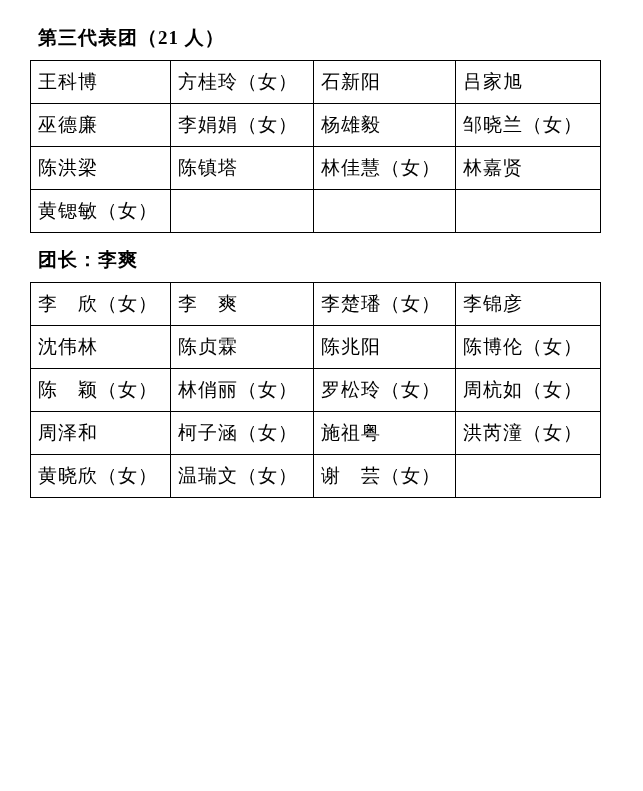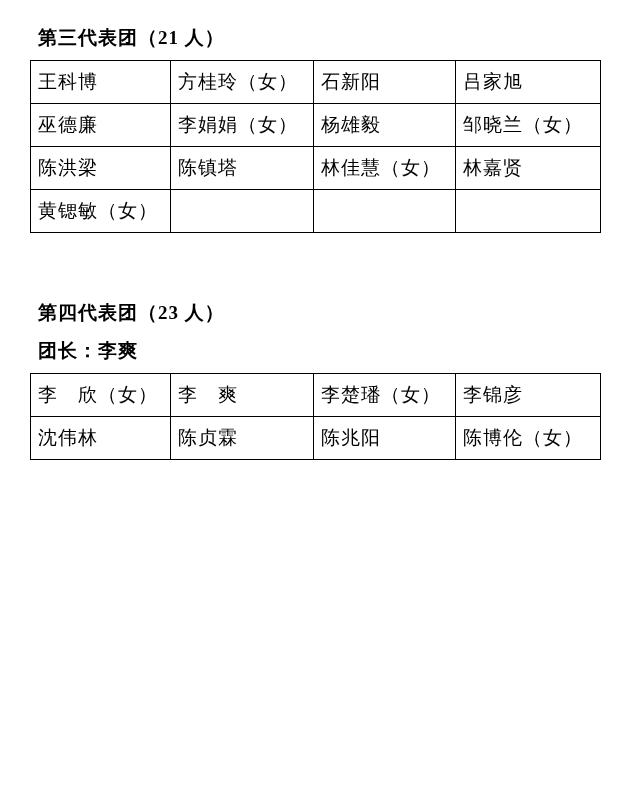--- a/index.html
+++ b/index.html
@@ -91,21 +91,20 @@
           <td>黄锶敏（女）</td>
           <td></td>
           <td></td>
           <td></td>
         </tr>
       </tbody>
     </table>
   </section>
 
   <section>
-    <h2 class="section-heading section-gap">第四代表团（23 人）</h2>
     <p class="leader-line">团长：李爽</p>
     <table class="members-table">
       <colgroup>
         <col style="width:140px">
           <col style="width:143px">
           <col style="width:142px">
           <col style="width:145px">
       </colgroup>
       <tbody>
         <tr>
@@ -113,17 +112,35 @@
           <td>李　爽</td>
           <td>李楚璠（女）</td>
           <td>李锦彦</td>
         </tr>
         <tr>
           <td>沈伟林</td>
           <td>陈贞霖</td>
           <td>陈兆阳</td>
           <td>陈博伦（女）</td>
         </tr>
+        <tr>
+          <td>陈　颖（女）</td>
+          <td>林俏丽（女）</td>
+          <td>罗松玲（女）</td>
+          <td>周杭如（女）</td>
+        </tr>
+        <tr>
+          <td>周泽和</td>
+          <td>柯子涵（女）</td>
+          <td>施祖粤</td>
+          <td>洪芮潼（女）</td>
+        </tr>
+        <tr>
+          <td>黄晓欣（女）</td>
+          <td>温瑞文（女）</td>
+          <td>谢　芸（女）</td>
+          <td></td>
+        </tr>
       </tbody>
     </table>
   </section>
 
 </div>
 
 </body></html>

